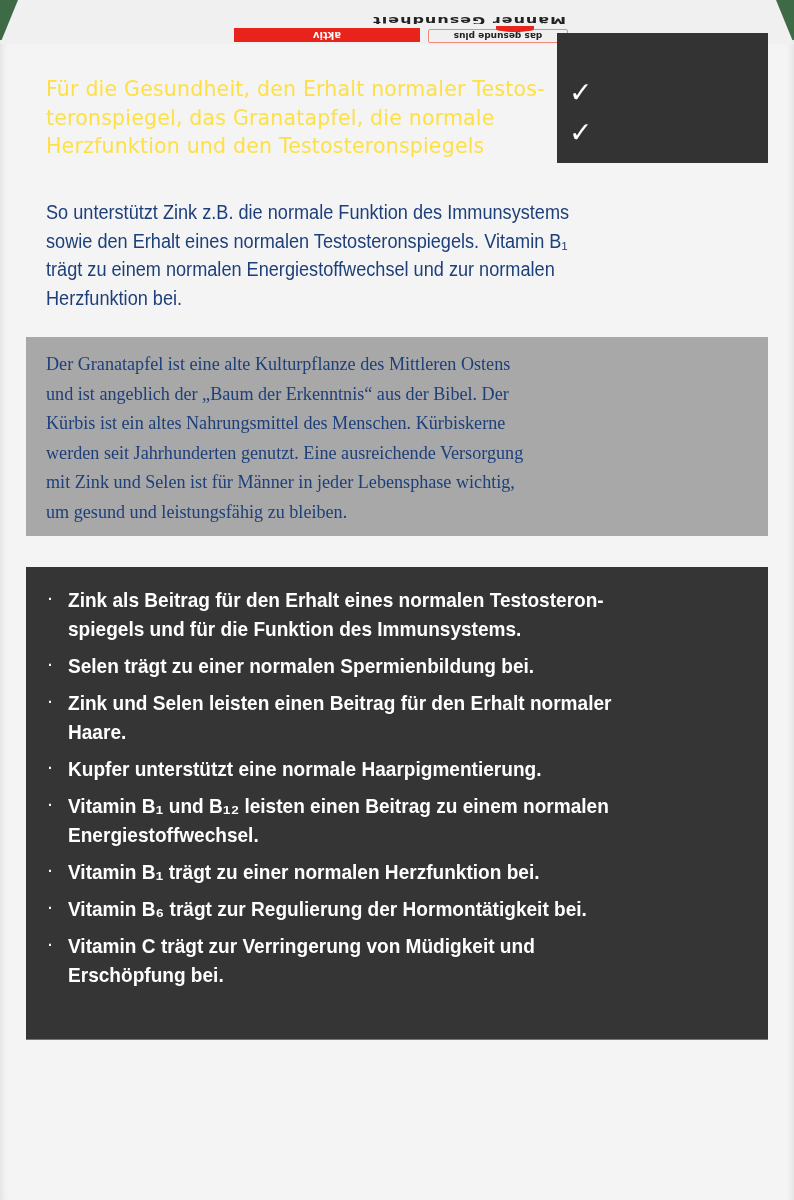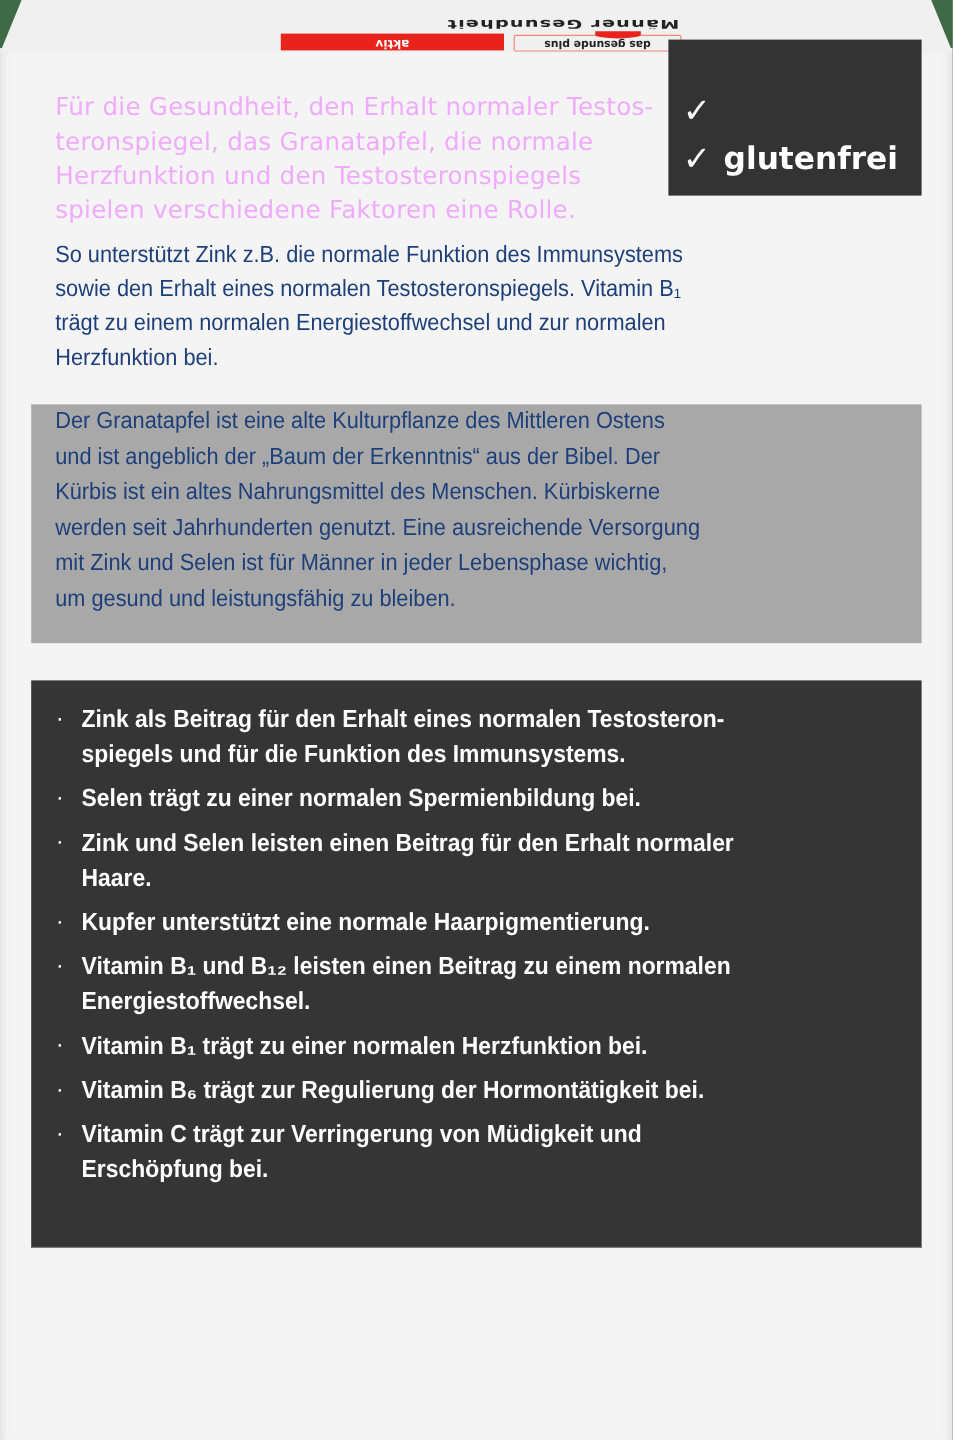--- a/index.html
+++ b/index.html
@@ -39,42 +39,42 @@
       border: 1px solid #f08a78; border-radius: 2px; box-sizing: border-box;
       font-size: 9px; font-weight: bold; color: #222; text-align: center; line-height: 12px;
     }
     .lid-logo-dot {
       position: absolute; left: 260px; top: 12px; width: 38px; height: 6px;
       background: #e8231b; border-radius: 50% 50% 0 0;
     }
 
     .intro {
       position: absolute; left: 46px; top: 75px; width: 510px;
-      color: #f0abfc; font-size: 20.5px; line-height: 28.5px;
+      color: #fde047; font-size: 20.5px; line-height: 28.5px;
       letter-spacing: 0.2px;
     }
     .intro2 {
       position: absolute; left: 46px; top: 198px; width: 720px;
       color: #1d3f7a; font-size: 19.5px; line-height: 28.5px;
       font-family: "Liberation Sans", sans-serif;
       transform: scaleX(0.93); transform-origin: left top; width: 780px;
     }
     .badge {
       position: absolute; left: 557px; top: 33px; width: 211px; height: 130px;
       background: #333333; box-sizing: border-box; padding: 40px 0 0 12px;
       color: #fff; font-weight: bold; font-size: 26px; line-height: 40px;
     }
     .badge-row { display: flex; align-items: center; white-space: nowrap; }
     .check { display: inline-block; width: 30px; font-size: 28px; margin-right: 4px; }
 
     .story {
       position: absolute; left: 26px; top: 337px; width: 742px; height: 199px;
-      background: #a8a8a8; box-sizing: border-box; padding: 0 0 0 20px;
+      background: #a8a8a8; box-sizing: border-box; padding: 12px 0 0 20px;
       color: #1d3f7a; font-size: 19.5px; line-height: 29.5px;
-      font-family: Liberation Sans, sans-serif;
+      font-family: Liberation Serif, serif;
     }
     .story-text { transform: scaleX(0.93); transform-origin: left top; width: 780px; }
 
     .benefits {
       position: absolute; left: 26px; top: 567px; width: 742px; height: 473px;
       background: #353535; box-sizing: border-box; padding: 18px 0 0 22px;
       color: #ffffff; font-family: "Liberation Sans", sans-serif;
       font-weight: bold; font-size: 20.5px; line-height: 29px;
       border-bottom: 1px solid #777;
     }
@@ -97,29 +97,27 @@
     <div class="lid-logo-dot"></div>
   </div>
 </div>
 
 <div class="badge">
   <div class="badge-row">
     <span class="check">✓</span>
   </div>
   <div class="badge-row">
     <span class="check">✓</span>
-    <span>glutenfrei</span>
   </div>
 </div>
 
 <div class="intro">
   <div>Für die Gesundheit, den Erhalt normaler Testos-</div>
   <div>teronspiegel, das Granatapfel, die normale</div>
   <div>Herzfunktion und den Testosteronspiegels</div>
-  <div>spielen verschiedene Faktoren eine Rolle.</div>
 </div>
 
 <div class="intro2">
   <div>So unterstützt Zink z.B. die normale Funktion des Immunsystems</div>
   <div>sowie den Erhalt eines normalen Testosteronspiegels. Vitamin B₁</div>
   <div>trägt zu einem normalen Energiestoffwechsel und zur normalen</div>
   <div>Herzfunktion bei.</div>
 </div>
 
 <div class="story">

